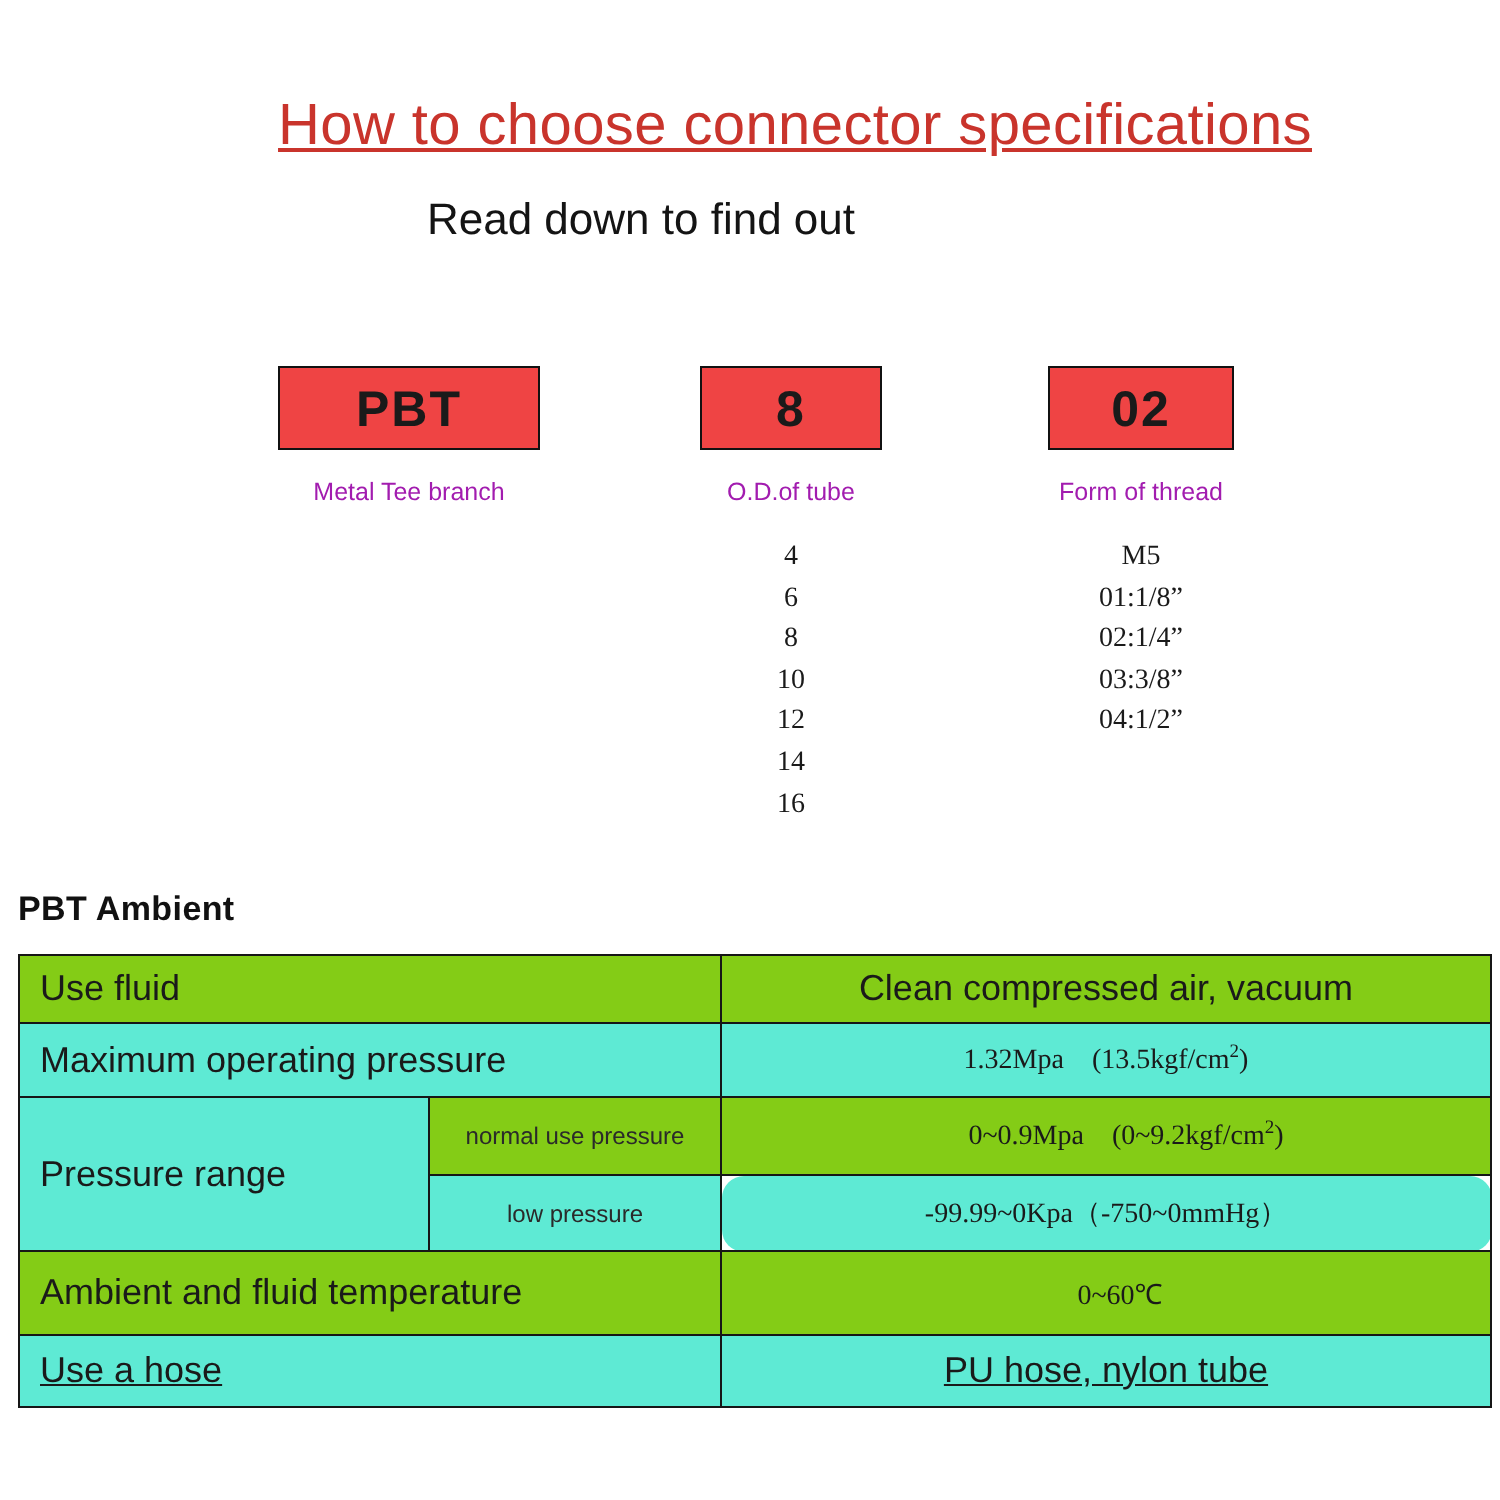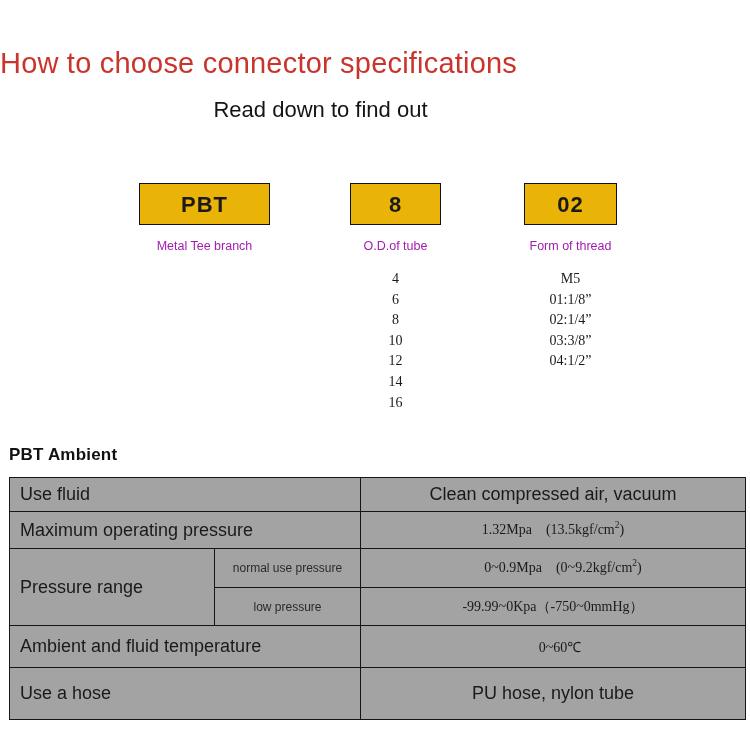--- a/index.html
+++ b/index.html
@@ -15,26 +15,27 @@
     position: relative;
     overflow: hidden;
   }
 
   
   .title {
     position: absolute;
     top: 47px;
     left: 0;
     width: 656px;
-    text-align: left;
+    text-align: right;
     color: #c9342c;
     font-size: 29px;
     font-weight: 400;
     letter-spacing: 0.2px;
     white-space: nowrap;
+    text-decoration: underline;
   }
   .subtitle {
     position: absolute;
     top: 97px;
     left: 0;
     width: 641px;
     text-align: center;
     color: #141414;
     font-size: 22px;
     font-weight: 400;
@@ -55,24 +56,24 @@
     text-align: center;
   }
   .code-col.c1 { left: 139px; width: 131px; }
   .code-col.c2 { left: 350px; width: 91px; }
   .code-col.c3 { left: 524px; width: 93px; }
 
   .code-box {
     border: 1.6px solid #111;
     height: 42px;
     line-height: 42px;
-    font-size: 22px;
+    font-size: 25px;
     font-weight: bold;
     letter-spacing: 1px;
-    background: #eab308;
+    background: #ef4444;
     box-sizing: border-box;
   }
   .code-label {
     margin-top: 14px;
     font-size: 12.5px;
     color: #a21caf;
     white-space: nowrap;
   }
   .code-options {
     margin-top: 16px;
@@ -102,22 +103,22 @@
     width: 736px;
     border-collapse: collapse;
     table-layout: fixed;
   }
   .spec-table td {
     border: 1.4px solid #161616;
     padding: 0 10px;
     vertical-align: middle;
     box-sizing: border-box;
   }
-  .beige { background: #a3a3a3; }
-  .white { background: #a3a3a3; }
+  .beige { background: #84cc16; }
+  .white { background: #5eead4; }
 
   .lbl {
     font-size: 18px;
     color: #1a1a1a;
     text-align: left;
     white-space: nowrap;
   }
   .sublbl {
     font-size: 12px;
     color: #2a2a2a;
@@ -198,24 +199,24 @@
         <td class="white lbl" colspan="2">Maximum operating pressure</td>
         <td class="white val-sm" style="height: 37px;">1.32Mpa　(13.5kgf/cm<sup>2</sup>)</td>
       </tr>
       <tr style="height: 39px;">
         <td class="white lbl" rowspan="2">Pressure range</td>
         <td class="beige sublbl">normal use pressure</td>
         <td class="beige val-sm" style="height: 39px; padding-left: 30px;">0~0.9Mpa　(0~9.2kgf/cm<sup>2</sup>)</td>
       </tr>
       <tr style="height: 38px;">
         <td class="white sublbl">low pressure</td>
-        <td class="white val-sm" style="height: 38px;">-99.99~0Kpa（-750~0mmHg）</td>
+        <td class="white val-sm" style="height: 38px; border-radius: 11px;">-99.99~0Kpa（-750~0mmHg）</td>
       </tr>
       <tr style="height: 42px; border-radius: 18px;">
         <td class="beige lbl" colspan="2">Ambient and fluid temperature</td>
         <td class="beige val-sm" style="height: 42px; padding-left: 24px;">0~60℃</td>
       </tr>
-      <tr style="height: 52px;">
+      <tr style="height: 36px; text-decoration: underline;">
         <td class="white lbl" colspan="2">Use a hose</td>
         <td class="white val-lg" style="height: 36px;">PU hose, nylon tube</td>
       </tr>
     </tbody>
 </table>
 
 </body></html>

